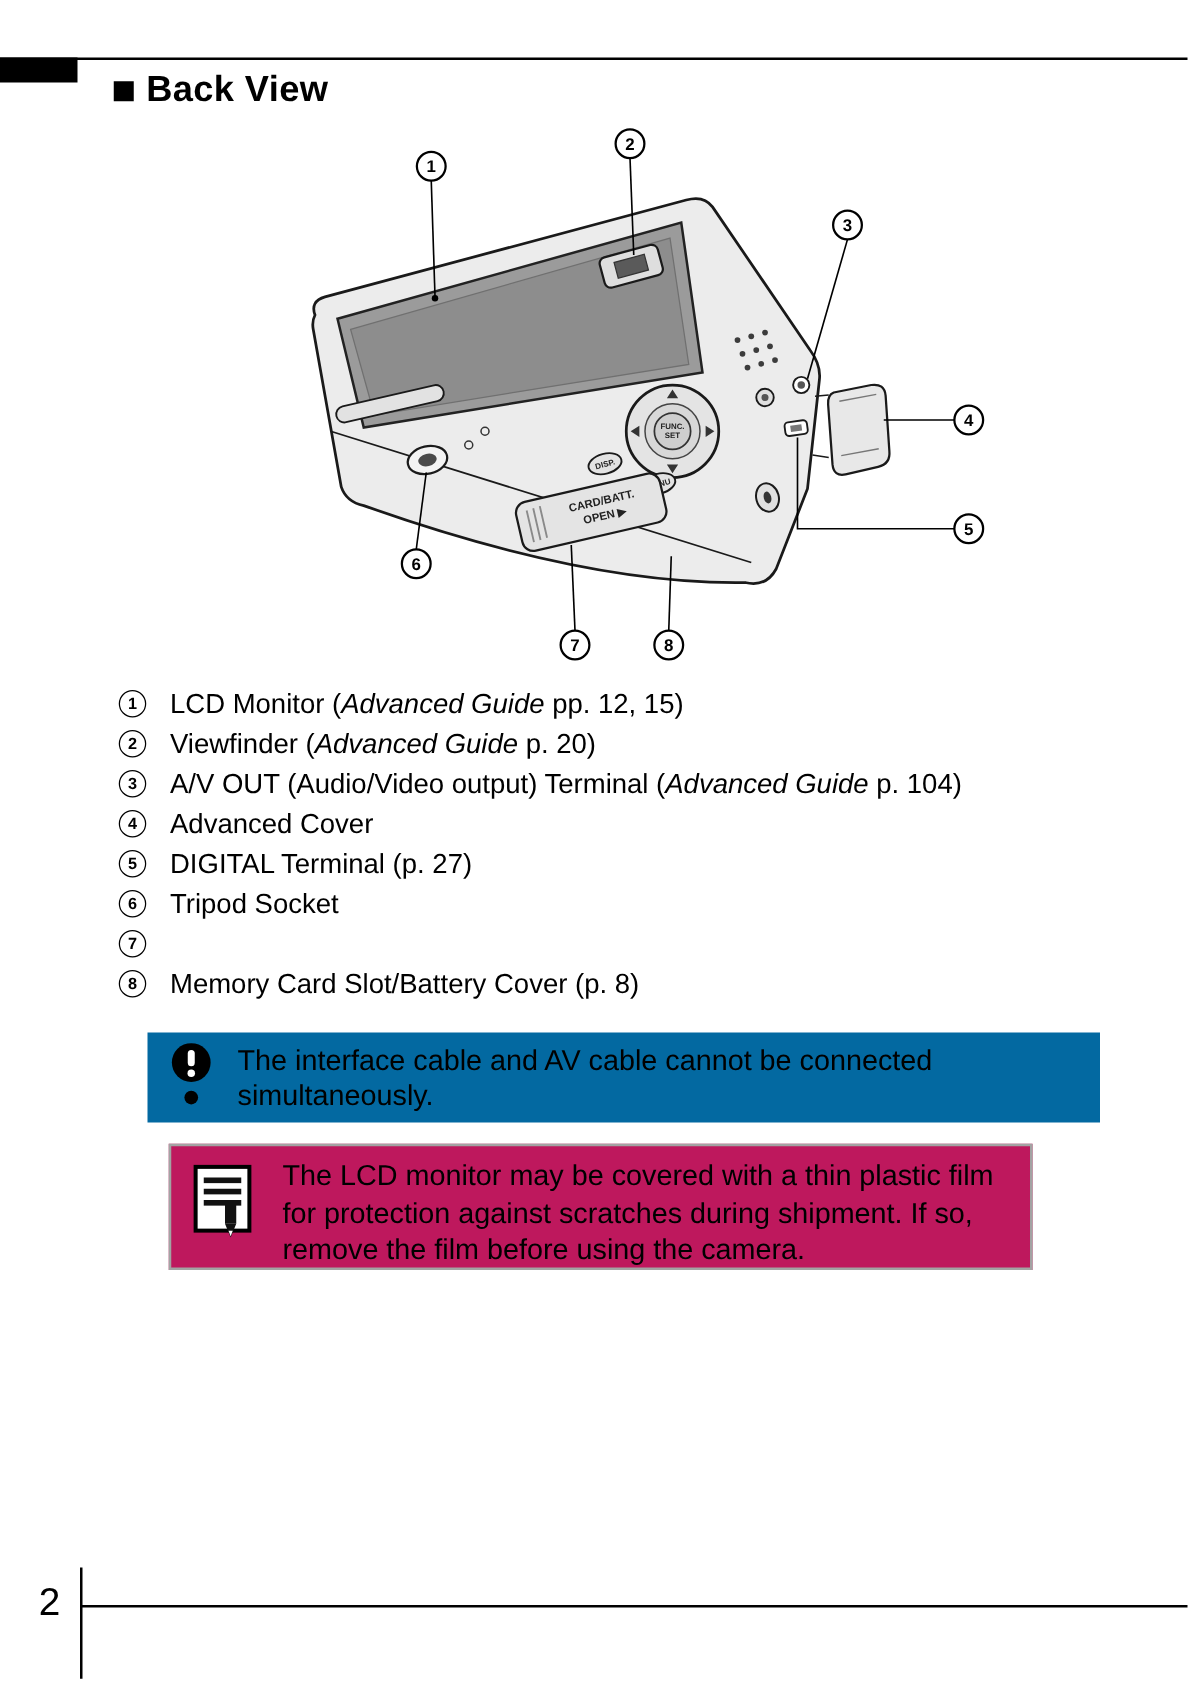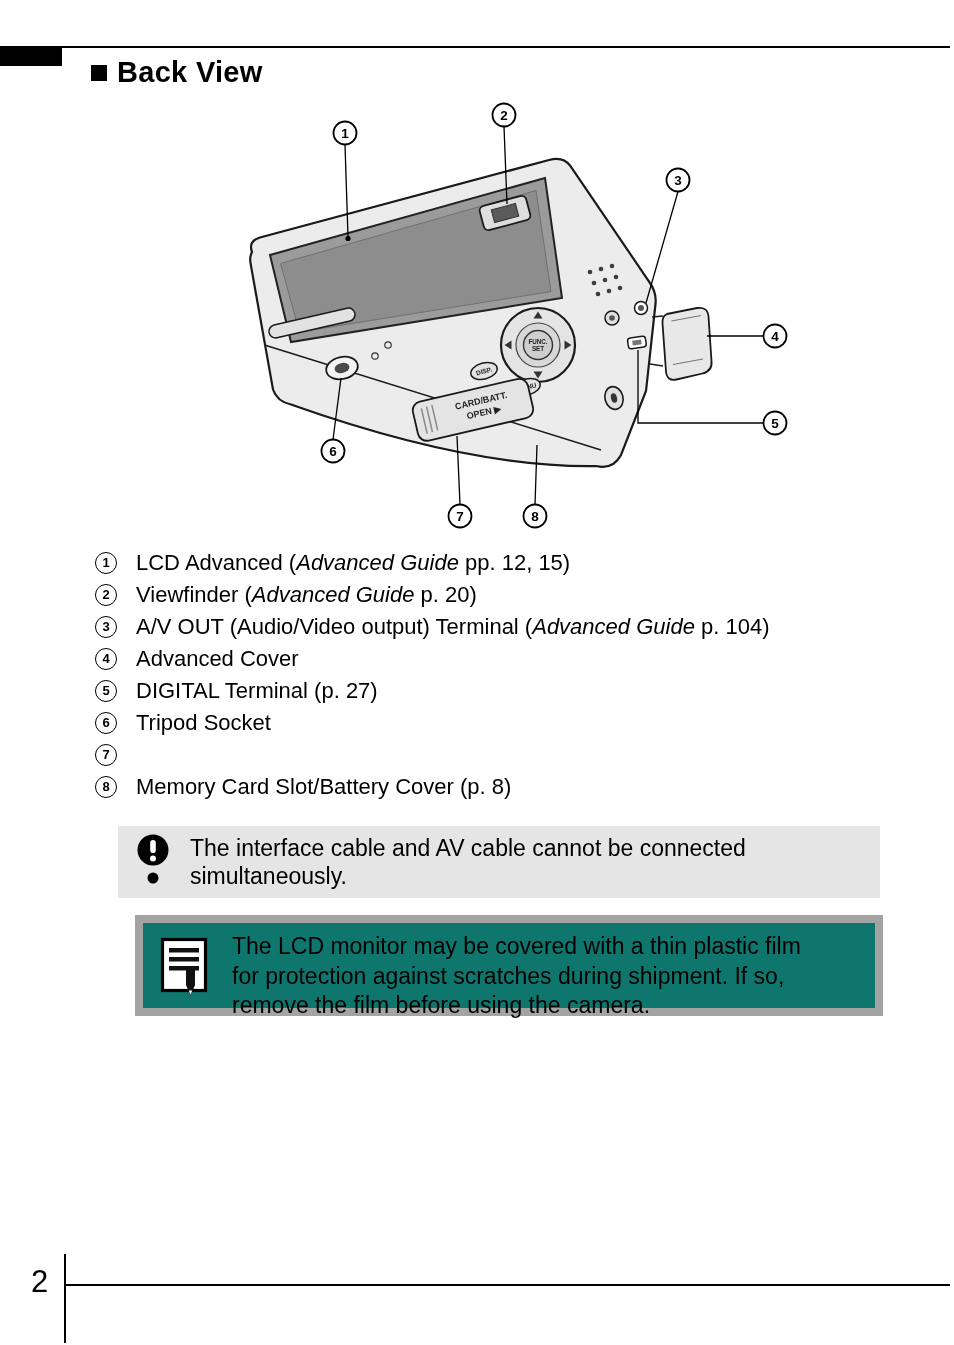--- a/index.html
+++ b/index.html
@@ -24,28 +24,28 @@
     flex:none; width:22px; height:22px; border:1.7px solid #000; border-radius:50%;
     display:flex; align-items:center; justify-content:center;
     font-size:13px; font-weight:700; margin-right:19px;
   }
   .ptext { font-size:22px; white-space:nowrap; }
   .ptext em { font-style:italic;margin-top:44px; }
   .ptext .plink { color:#000000; cursor:pointer; }
 
   .caution-box {
     position:absolute; left:118px; top:826px; width:762px; height:72px;
-    background:#e5e5e5; display:flex; align-items:center;
+    background:#0369a1; display:flex; align-items:center;
   }
   .caution-icon { flex:none; margin-left:16px; width:38px; height:58px; }
   .caution-text { margin-left:18px; font-size:23px; line-height:28px; width:620px; }
 
   .memo-box {
-    position:absolute; left:135px; top:915px; width:748px; height:101px;
-    border:8px solid #a3a3a3; display:flex; background:#0f766e;
+    position:absolute; left:135px; top:915px; width:691px; height:101px;
+    border:2px solid #a3a3a3; display:flex; background:#be185d;
   }
   .memo-icon { flex:none; margin:14px 0 0 17px; width:48px; height:62px; }
   .memo-text { margin:9px 0 0 24px; font-size:23px; line-height:29.5px; width:585px; }
 
   .footer-num   { position:absolute; left:31px; top:1264px; font-size:31px; }
   .footer-vline { position:absolute; left:64px; top:1254px; width:2px; height:89px; background:#000; }
   .footer-hline { position:absolute; left:64px; top:1284px; width:886px; height:2px; background:#000; }
 </style>
 </head>
 <body>
@@ -190,21 +190,21 @@
         <path fill="none" stroke="#000" stroke-width="1.3" d="M 535 504.5 L 537 445"></path>
         <circle cx="535" cy="516" r="11.5" fill="#fff" stroke="#000" stroke-width="1.8"></circle>
         <text x="535" y="520.8" text-anchor="middle" font-size="13.5" font-weight="bold" fill="#000">8</text>
       </g>
     </g>
   </svg>
 
   <ul class="parts">
     <li>
       <span class="cnum">1</span>
-      <span class="ptext"><span>LCD Advanced (</span><em>Advanced Guide</em><span> pp. 12, 15)</span><span class="plink"></span></span>
+      <span class="ptext"><span>LCD Monitor (</span><em>Advanced Guide</em><span> pp. 12, 15)</span><span class="plink"></span></span>
     </li>
     <li>
       <span class="cnum">2</span>
       <span class="ptext"><span>Viewfinder (</span><em>Advanced Guide</em><span> p. 20)</span><span class="plink"></span></span>
     </li>
     <li>
       <span class="cnum">3</span>
       <span class="ptext"><span>A/V OUT (Audio/Video output) Terminal (</span><em>Advanced Guide</em><span> p. 104)</span><span class="plink"></span></span>
     </li>
     <li>

